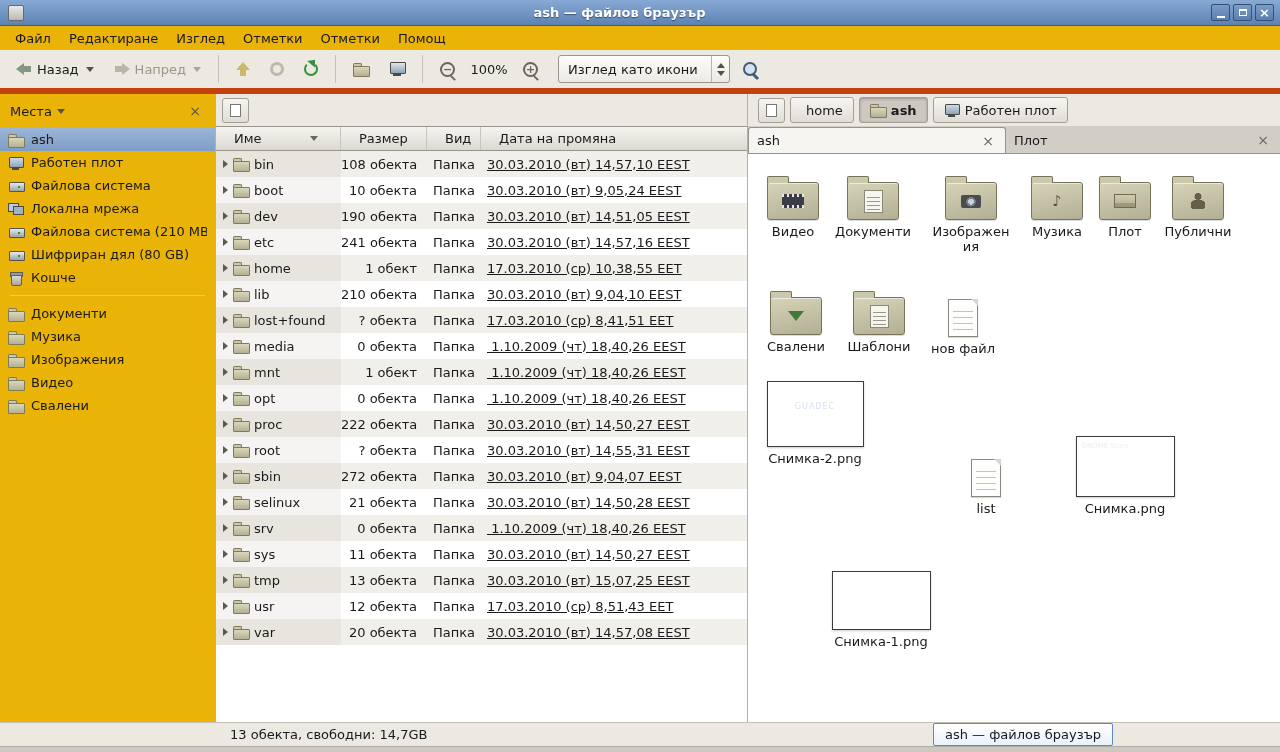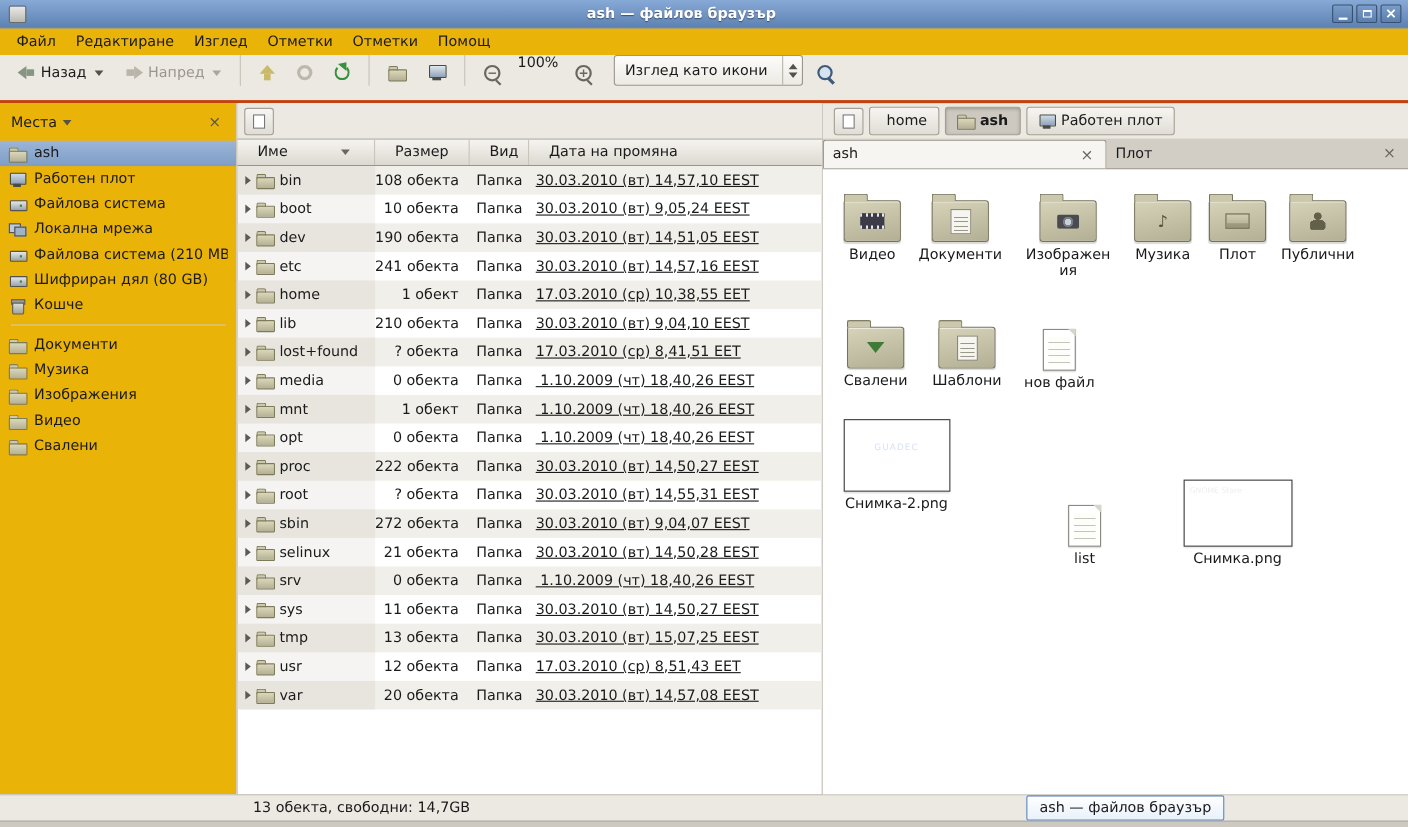--- a/index.html
+++ b/index.html
@@ -19,22 +19,22 @@
     background:linear-gradient(#7a9cc8,#5b7fae); border:1px solid #38506f; border-radius:2px; }
   .g-min { width:8px; height:2px; background:#fff; margin-top:8px; }
   .g-max { width:8px; height:7px; border:2px solid #fff; border-width:2px 1px 1px 1px; }
   .g-close { color:#fff; font-weight:bold; font-size:13px; line-height:1; }
 
   
   .menubar { height:24px; flex:none; display:flex; align-items:center; padding:0 6px; background:#eab308; }
   .menu-item { padding:2px 9px; cursor:default; }
 
   
-  .toolbar { height:44px; flex:none; display:flex; gap:4px; padding:0 8px;
-    background:#ece9e2; border-bottom:3px solid #c2410c; }
+  .toolbar { height:44px; flex:none; display:flex; align-items:center; gap:4px; padding:0 8px;
+    background:#ece9e2; border-bottom:6px solid #c2410c; }
   .tbtn { height:32px; display:flex; align-items:center; justify-content:center; gap:5px; padding:0 7px; border-radius:3px; border:1px solid transparent; }
   .tlabel { color:#1a1a1a; }
   .disabled .tlabel { color:#9b978d; }
   .chev { width:0; height:0; border-left:4px solid transparent; border-right:4px solid transparent; border-top:5px solid #55524a; margin-left:2px; }
   .disabled .chev { border-top-color:#aaa69c; }
   .arr { position:relative; width:16px; height:14px; display:inline-block; }
   .arr-left::before { content:""; position:absolute; left:0; top:1px; border-top:6px solid transparent; border-bottom:6px solid transparent; border-right:8px solid #879682; }
   .arr-left::after { content:""; position:absolute; left:8px; top:4px; width:7px; height:6px; background:#879682; }
   .arr-right::before { content:""; position:absolute; right:0; top:1px; border-top:6px solid transparent; border-bottom:6px solid transparent; border-left:8px solid #b9b5ab; }
   .arr-right::after { content:""; position:absolute; right:8px; top:4px; width:7px; height:6px; background:#b9b5ab; }
@@ -693,20 +693,24 @@
             <div class="grid-item file">
               <div class="grid-icon em-text"></div>
               <div class="grid-label">list</div>
             </div>
 
             <div class="grid-item thumb">
               <div class="grid-icon em-shot0"></div>
               <div class="grid-label">Снимка.png</div>
             </div>
 
+            <div class="grid-item thumb">
+              <div class="grid-icon em-shot1"></div>
+              <div class="grid-label">Снимка-1.png</div>
+            </div>
           </div>
       </div>
 
     </div>
 
     <div class="statusbar">
       <span>13 обекта, свободни: 14,7GB</span>
     </div>
     <div class="bottom-strip"></div>
   </div>

